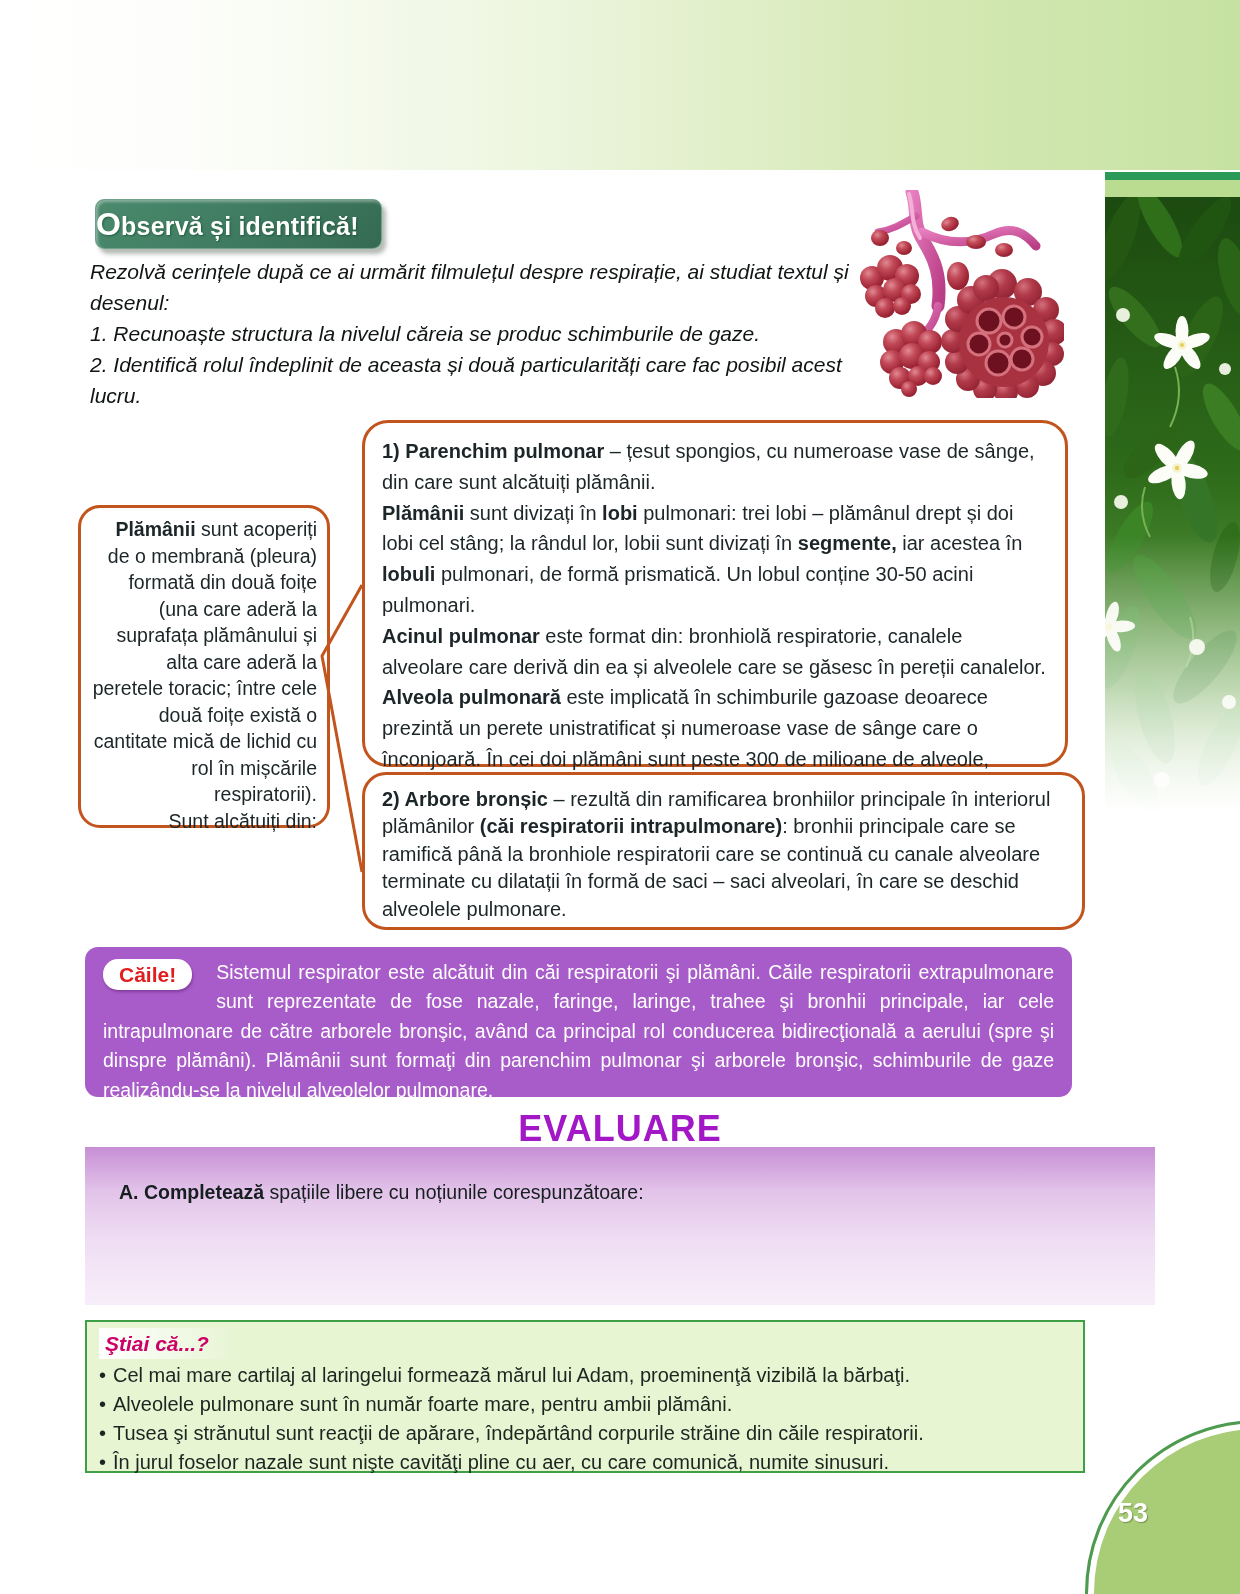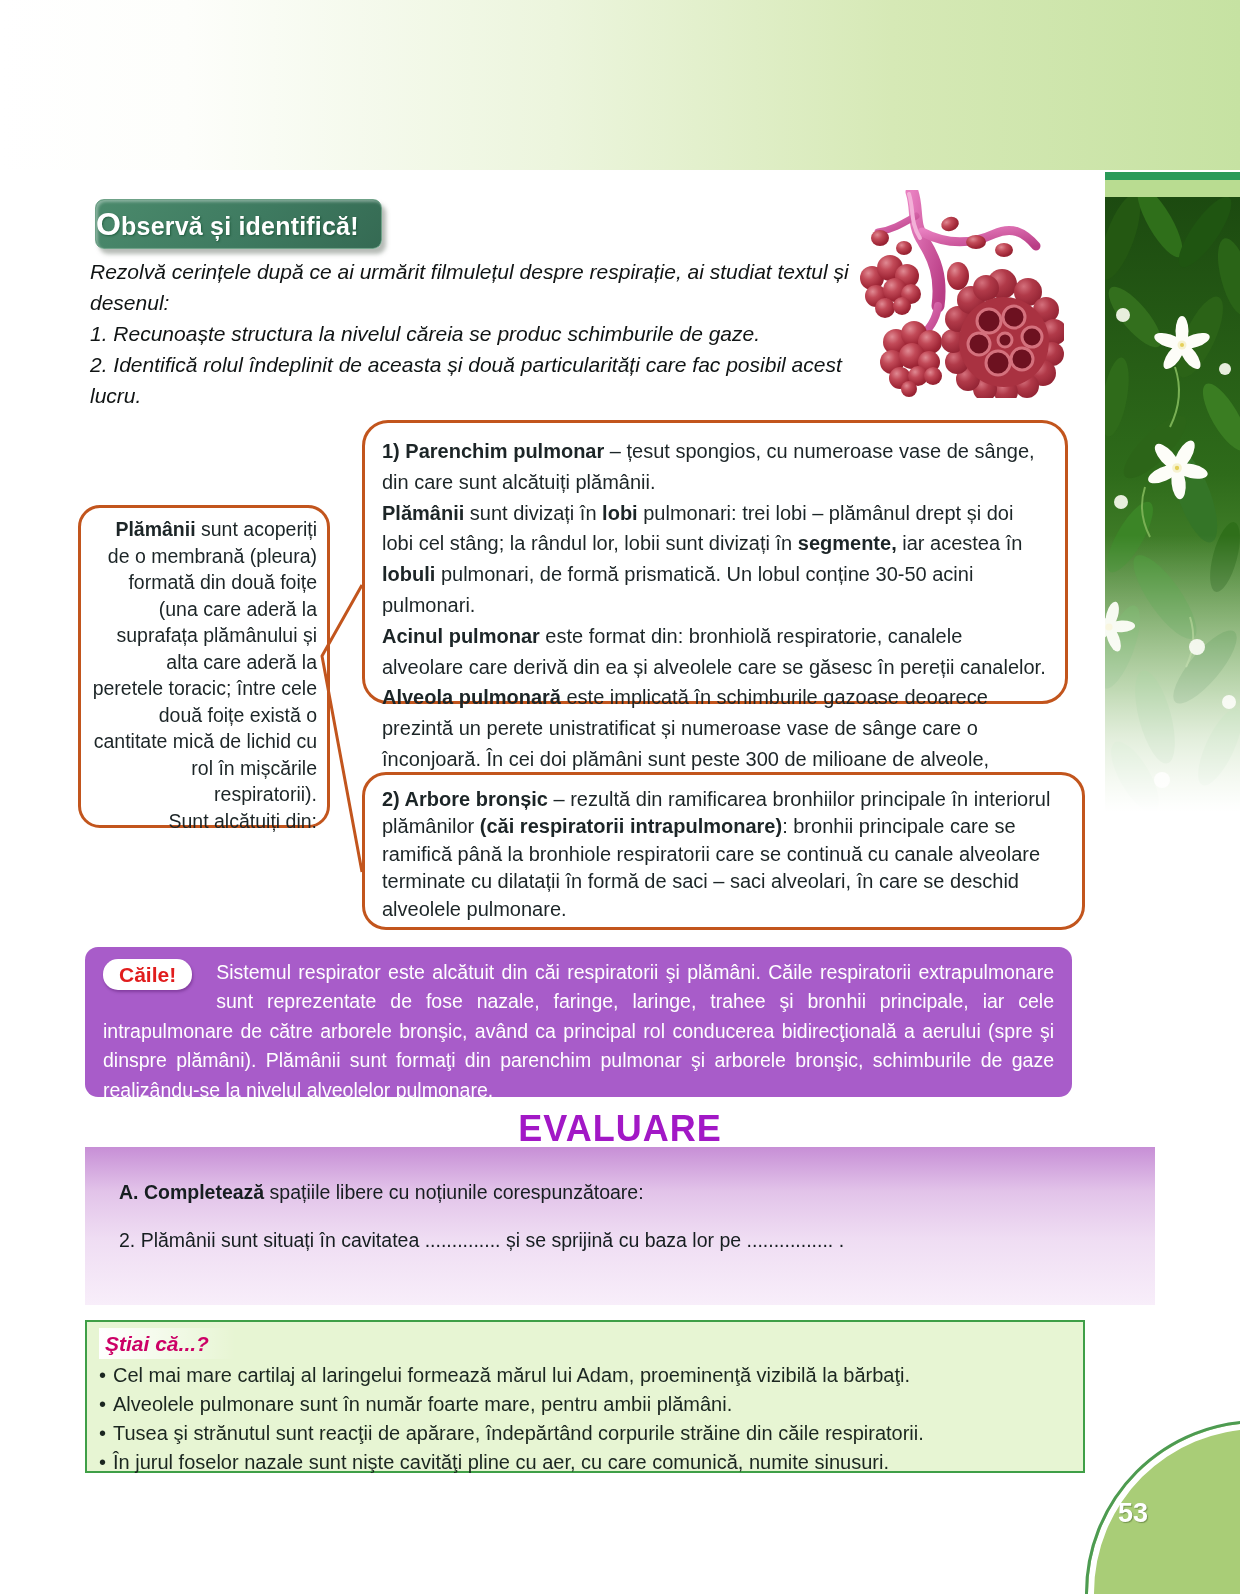--- a/index.html
+++ b/index.html
@@ -30,21 +30,21 @@
   .intro{position:absolute;left:90px;top:256px;width:780px;font-style:italic;
     font-size:21px;line-height:31px;color:#101414;}
   .intro p{margin:0;}
 
   
   .obox{position:absolute;border:3.5px solid #c2551d;border-radius:22px;background:#ffffff;
     box-sizing:border-box;}
   .obox p{margin:0;}
   .pleura-box{left:78px;top:505px;width:252px;height:323px;padding:8px 10px;
     font-size:19.5px;line-height:26.5px;text-align:right;}
-  .box1{left:362px;top:420px;width:706px;height:284px;padding:13px 17px;
+  .box1{left:362px;top:420px;width:706px;height:347px;padding:13px 17px;
     font-size:20px;line-height:30.8px;border-radius:26px;}
   .box2{left:362px;top:772px;width:723px;height:158px;padding:11px 17px;
     font-size:20px;line-height:27.4px;border-radius:24px;}
 
   .connector{position:absolute;left:300px;top:560px;width:70px;height:330px;}
 
   
   .retine{position:absolute;left:85px;top:947px;width:987px;height:150px;box-sizing:border-box;
     background:#a85cc9;border-radius:13px;padding:11px 18px;color:#ffffff;
     font-size:19.5px;line-height:29.4px;text-align:justify;}
@@ -290,21 +290,20 @@
 
   <div class="retine">
     <span class="retine-pill">Căile!</span>
     <span>Sistemul respirator este alcătuit din căi respiratorii şi plămâni. Căile respiratorii extrapulmonare sunt reprezentate de fose nazale, faringe, laringe, trahee şi bronhii principale, iar cele intrapulmonare de către arborele bronşic, având ca principal rol conducerea bidirecţională a aerului (spre şi dinspre plămâni). Plămânii sunt formaţi din parenchim pulmonar şi arborele bronşic, schimburile de gaze realizându-se la nivelul alveolelor pulmonare.</span>
   </div>
 
   <div class="eval-title">EVALUARE</div>
 
   <div class="eval-box">
     <p><b>A. Completează</b><span> spațiile libere cu noțiunile corespunzătoare:</span></p>
-    <p>2. Plămânii sunt situați în cavitatea .............. și se sprijină cu baza lor pe ................ .</p>
   </div>
 
   <div class="stiai">
     <div class="stiai-label">Ştiai că...?</div>
     <div class="stiai-item"><span class="blt">•</span><span>Cel mai mare cartilaj al laringelui formează mărul lui Adam, proeminenţă vizibilă la bărbaţi.</span></div>
     <div class="stiai-item"><span class="blt">•</span><span>Alveolele pulmonare sunt în număr foarte mare, pentru ambii plămâni.</span></div>
     <div class="stiai-item"><span class="blt">•</span><span>Tusea şi strănutul sunt reacţii de apărare, îndepărtând corpurile străine din căile respiratorii.</span></div>
     <div class="stiai-item"><span class="blt">•</span><span>În jurul foselor nazale sunt nişte cavităţi pline cu aer, cu care comunică, numite sinusuri.</span></div>
   </div>
 

